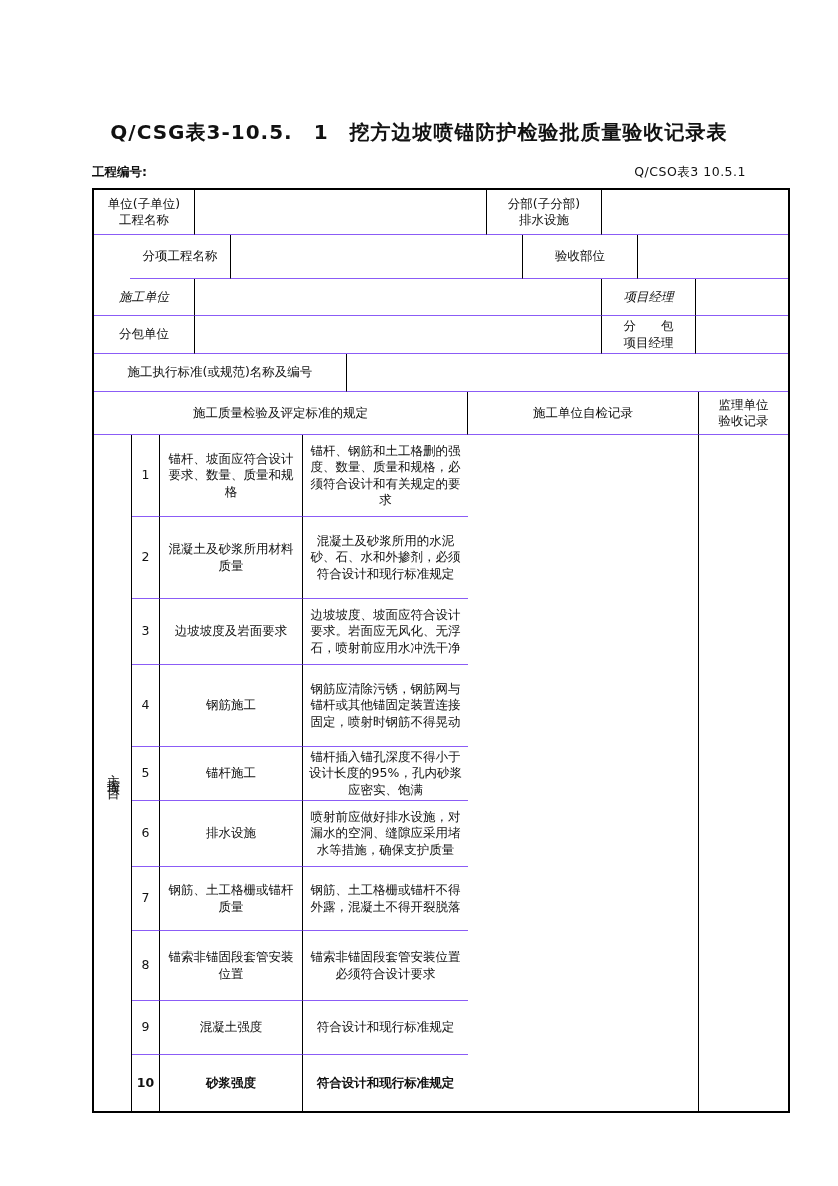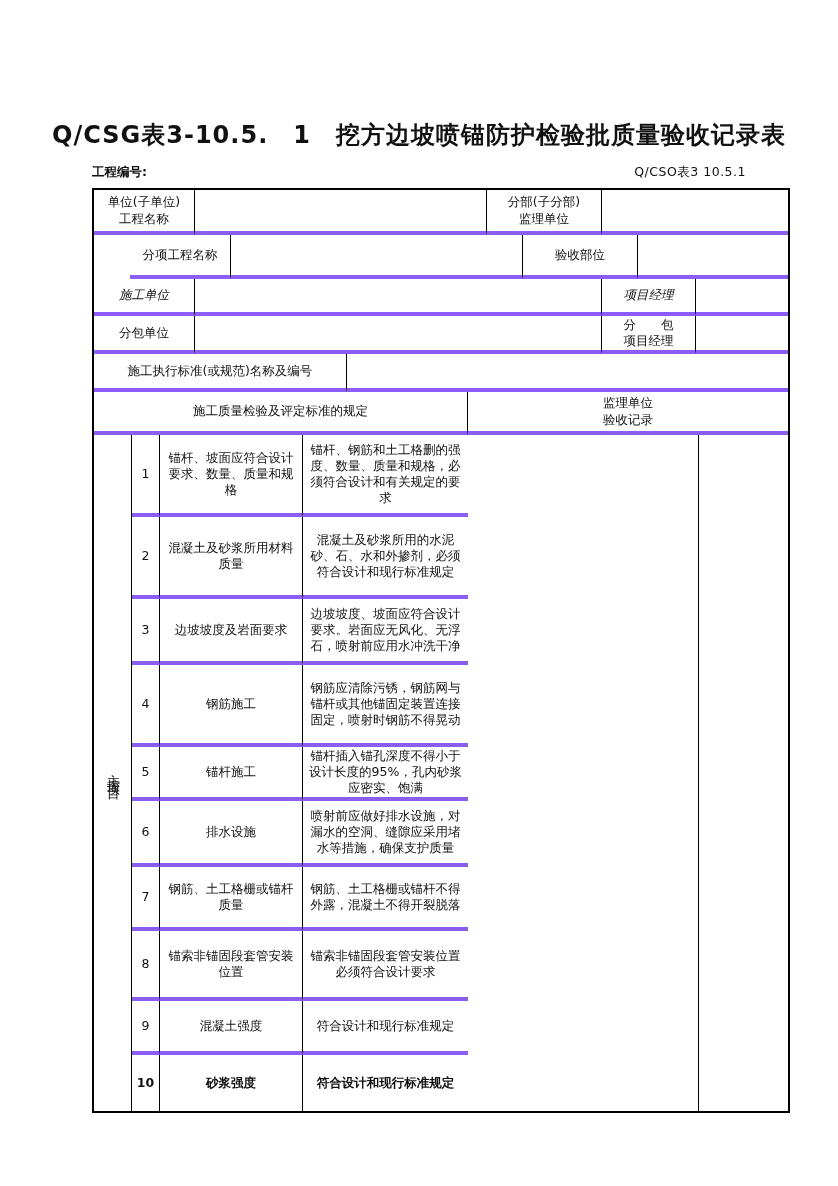--- a/index.html
+++ b/index.html
@@ -8,39 +8,39 @@
     position: relative;
     width: 838px; height: 1186px;
     background: #ffffff;
     font-family: "DejaVu Sans", sans-serif;
     color: #111;
     overflow: hidden;
   }
   .title {
     position: absolute; top: 119px; left: 0; width: 100%;
     text-align: center;
-    font-size: 24px; font-weight: 700; letter-spacing: 1px;
+    font-size: 20px; font-weight: 700; letter-spacing: 1px;
     white-space: pre;
   }
   .meta {
     position: absolute; top: 164px; left: 92px; width: 698px;
     display: flex; justify-content: space-between; align-items: flex-end;
     font-size: 12.5px; font-weight: 600;
   }
   .meta .right { font-weight: 500; padding-right: 44px; letter-spacing: 0.5px; }
   .tbl {
     position: absolute; top: 188px; left: 92px; width: 698px;
     border: 2px solid #000;
     display: flex; flex-direction: column;
     font-size: 12.5px; line-height: 1.3;
   }
   .row { display: flex; flex-shrink: 0; }
   .cell {
     border-right: 1px solid #000;
-    border-bottom: 4px solid #8b5cf6;
+    border-bottom: 1px solid #8b5cf6;
     display: flex; align-items: center; justify-content: center;
     text-align: center;
     white-space: pre-line;
     flex-shrink: 0;
     padding: 2px 4px;
   }
   .cell.last { border-right: none; flex: 1 1 auto; }
   
   .w101 { width: 101px; } .w292 { width: 292px; } .w115 { width: 115px; }
   .w407 { width: 407px; } .w94  { width: 94px; }  .w253 { width: 253px; }
@@ -85,21 +85,21 @@
     <span class="right">Q/CSO表3 10.5.1</span>
   </div>
 
   <div class="tbl">
 
     <div class="row h45">
       <div class="cell w101">单位(子单位)
 工程名称</div>
       <div class="cell w292"></div>
       <div class="cell w115">分部(子分部)
-监理单位</div>
+排水设施</div>
       <div class="cell last"></div>
     </div>
 
     <div class="row h44">
       <div class="cell w101">分项工程名称</div>
       <div class="cell w292"></div>
       <div class="cell w115">验收部位</div>
       <div class="cell last"></div>
     </div>
 
@@ -118,20 +118,21 @@
       <div class="cell last"></div>
     </div>
 
     <div class="row h38">
       <div class="cell w253">施工执行标准(或规范)名称及编号</div>
       <div class="cell last"></div>
     </div>
 
     <div class="row h43">
       <div class="cell w374">施工质量检验及评定标准的规定</div>
+      <div class="cell w231">施工单位自检记录</div>
       <div class="cell last">监理单位
 验收记录</div>
     </div>
 
     <div class="body-section">
       <div class="vertical-cell">主控项目</div>
 
       <div class="brows">
         <div class="brow hh1">
           <div class="cell w28">1</div>

